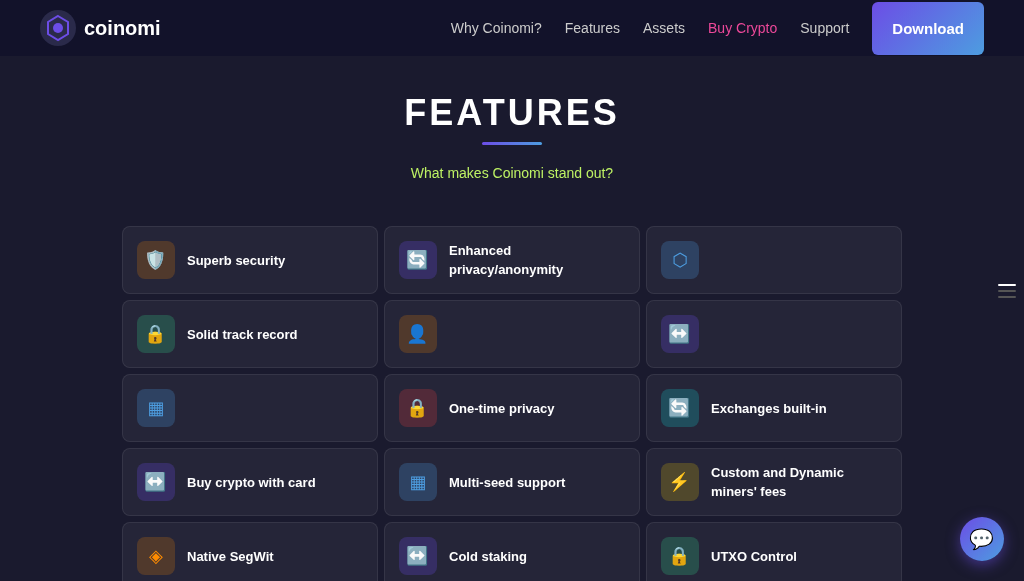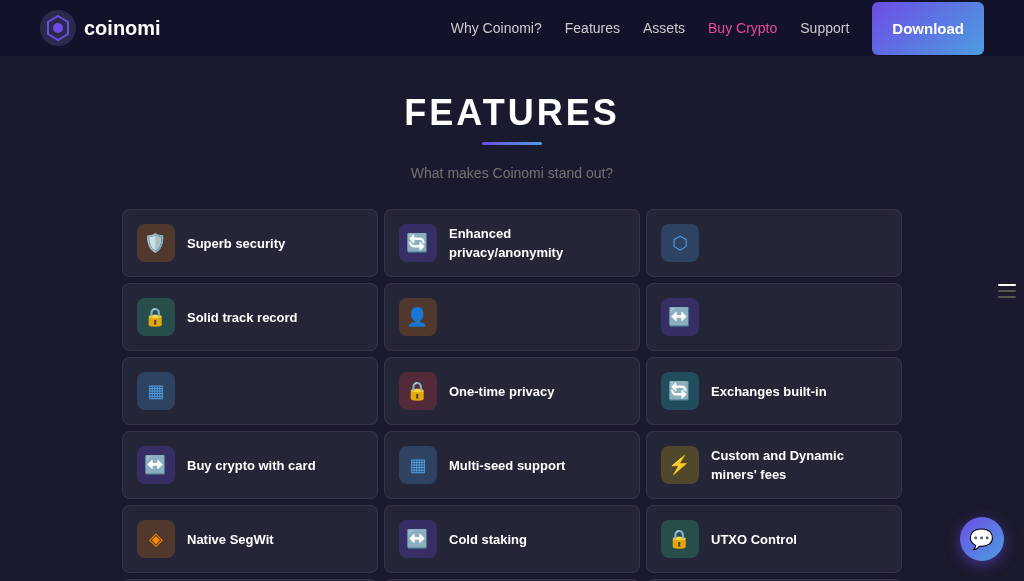--- a/index.html
+++ b/index.html
@@ -22,21 +22,21 @@
       padding: 18px 20px; font-size: 15px; font-weight: 600; cursor: pointer;
     }
 
     
     .main { padding: 36px 20px 60px; max-width: 820px; margin: 0 auto; }
 
     
     .page-title-wrap { text-align: center; margin-bottom: 8px; }
     .page-title { font-size: 36px; font-weight: 800; letter-spacing: 3px; color: #fff; }
     .title-underline { width: 60px; height: 3px; background: linear-gradient(90deg, #6c4de6, #4d9de0); margin: 8px auto 20px; border-radius: 2px; }
-    .page-subtitle { text-align: center; color: #737373; font-size: 14px; margin-bottom: 28px; }
+    .page-subtitle { text-align: center; color: #bef264; font-size: 14px; margin-bottom: 45px; }
 
     
     .features-grid {
       display: grid;
       grid-template-columns: repeat(3, 1fr);
       gap: 6px;
     }
 
     .feature-card {
       background: rgba(255,255,255,0.05);

